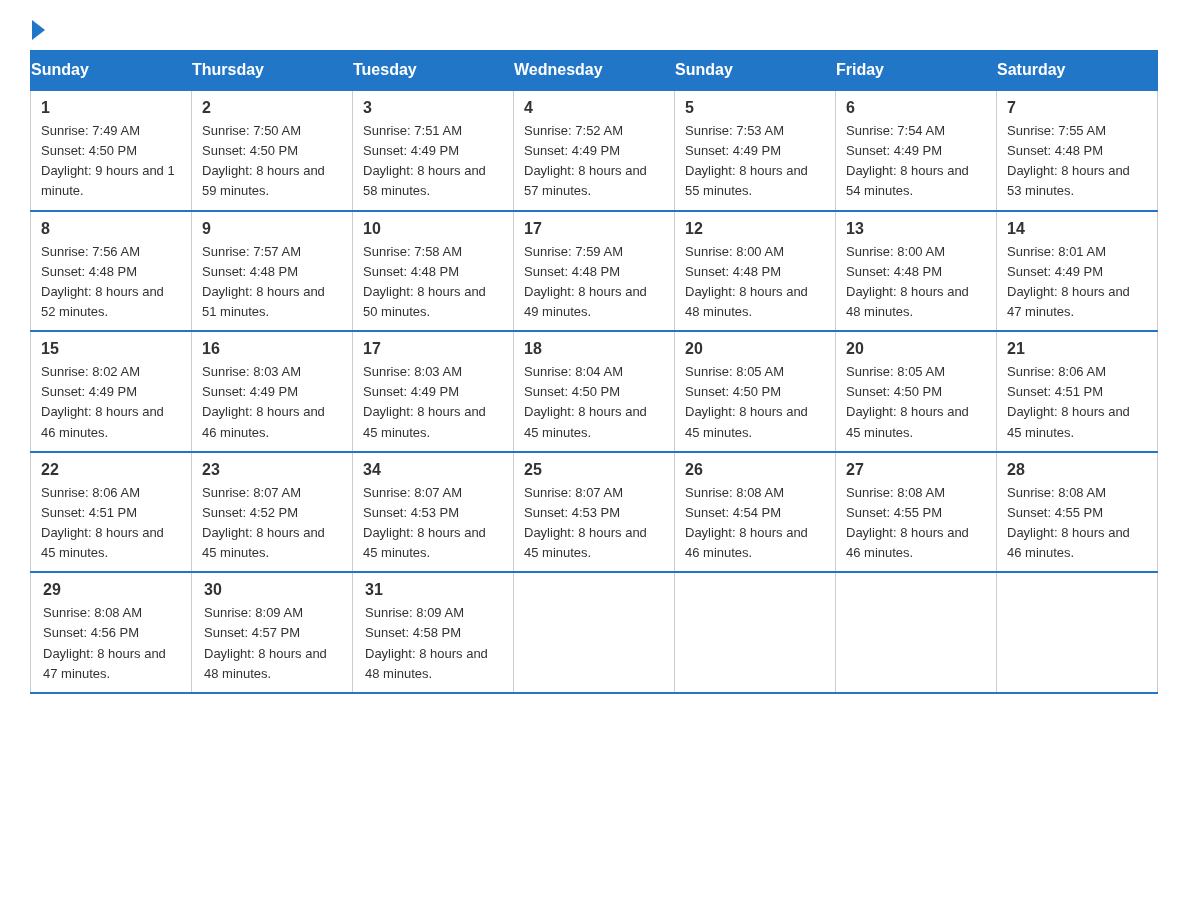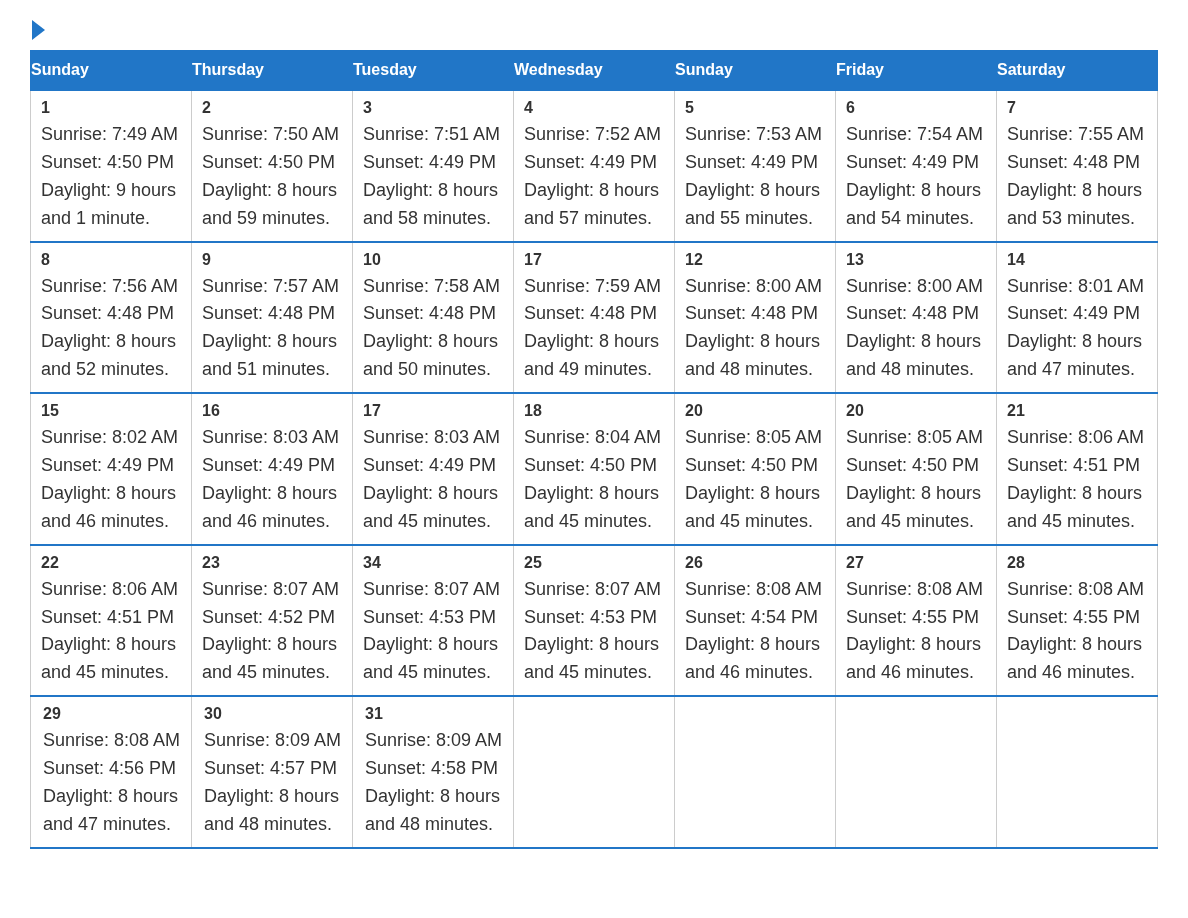--- a/index.html
+++ b/index.html
@@ -57,21 +57,21 @@
     tbody tr td:empty {
       background: #fff;
     }
     .day-num {
       font-size: 16px;
       font-weight: bold;
       margin-bottom: 4px;
       display: block;
     }
     .day-info {
-      font-size: 18px;
+      font-size: 13px;
       line-height: 1.55;
     }
     tbody tr:last-child td {
       border-bottom: 2px solid #2176c7;
       padding-left: 12px;
     }
     .logo-container {
       display: flex;
       flex-direction: column;
       align-items: flex-start;

